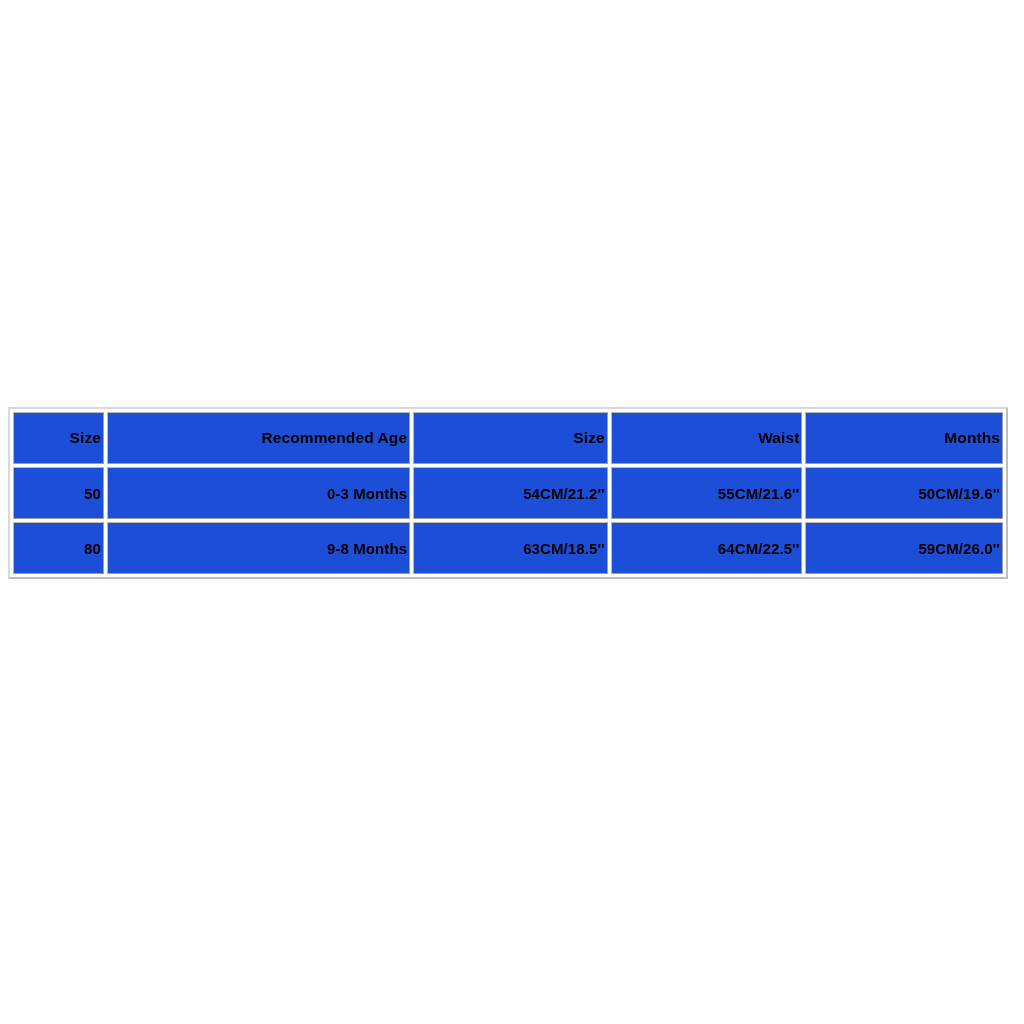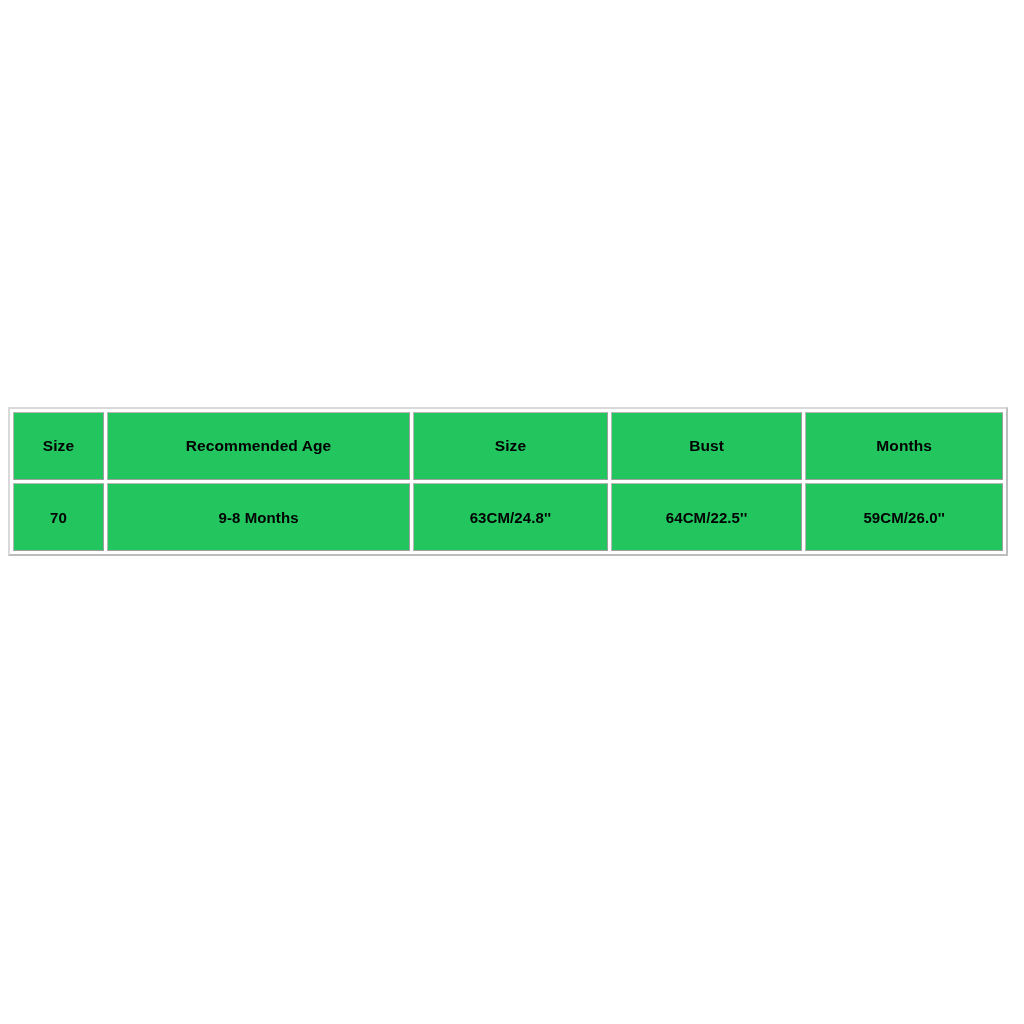--- a/index.html
+++ b/index.html
@@ -39,25 +39,25 @@
     table-layout: fixed;
   }
 
   table.size-chart td,
   table.size-chart th {
     border: 1px solid #a8a8a8;
     border-top-color: #b8b8b8;
     border-left-color: #b8b8b8;
     border-right-color: #9e9e9e;
     border-bottom-color: #9e9e9e;
-    background: #22c55e;
-    text-align: center;
+    background: #1d4ed8;
+    text-align: right;
     vertical-align: middle;
     height: 34px;
-    padding: 16px 2px;
+    padding: 8px 2px;
     font-size: 15px;
     font-weight: bold;
     color: #000000;
     letter-spacing: 0.1px;
     white-space: nowrap;
     font-family: "Liberation Sans", sans-serif;
   }
 
   table.size-chart thead th {
     font-size: 15.5px;
@@ -82,29 +82,36 @@
         <col class="col-age">
         <col class="col-bust">
         <col class="col-waist">
         <col class="col-length">
       </colgroup>
       <thead>
         <tr>
           <th>Size</th>
           <th>Recommended Age</th>
           <th>Size</th>
-          <th>Bust</th>
+          <th>Waist</th>
           <th>Months</th>
         </tr>
       </thead>
       <tbody>
         <tr>
-          <td>70</td>
+          <td>50</td>
+          <td>0-3 Months</td>
+          <td>54CM/21.2''</td>
+          <td>55CM/21.6''</td>
+          <td>50CM/19.6''</td>
+        </tr>
+        <tr>
+          <td>80</td>
           <td>9-8 Months</td>
-          <td>63CM/24.8''</td>
+          <td>63CM/18.5''</td>
           <td>64CM/22.5''</td>
           <td>59CM/26.0''</td>
         </tr>
       </tbody>
     </table>
   </div>
 
 </div>
 
 </body></html>

